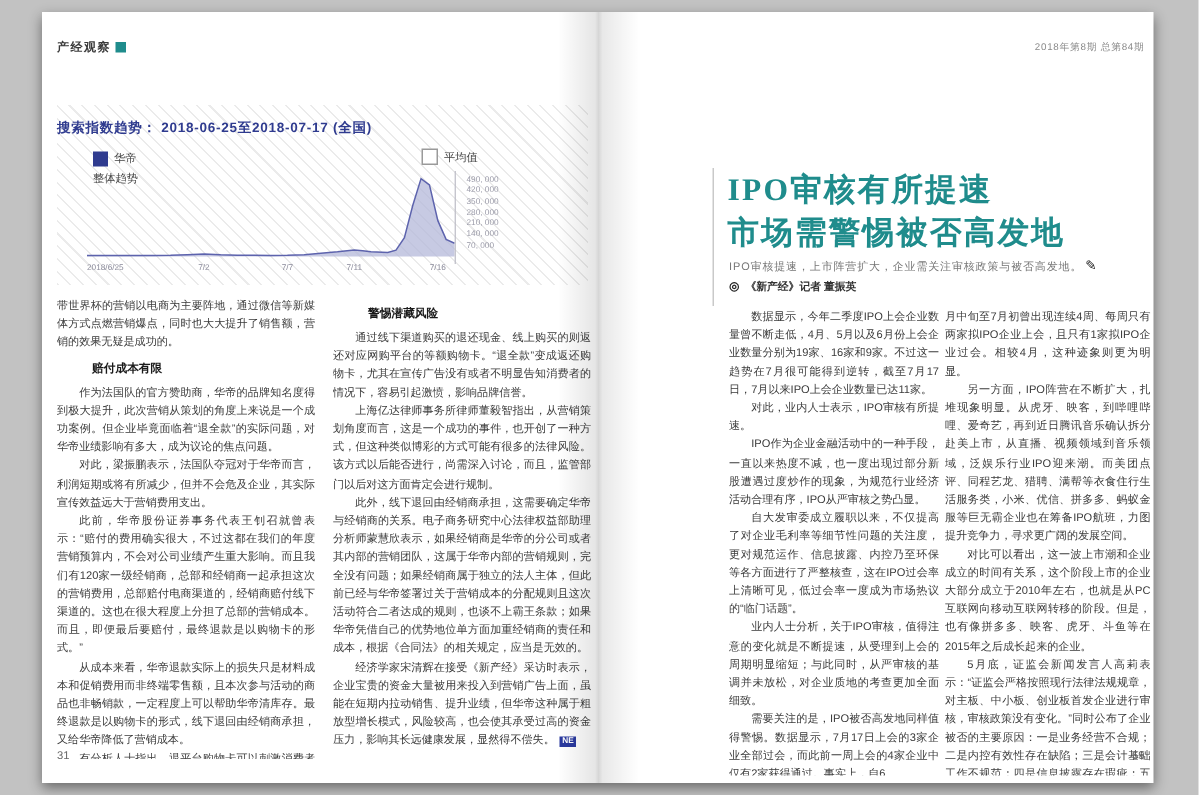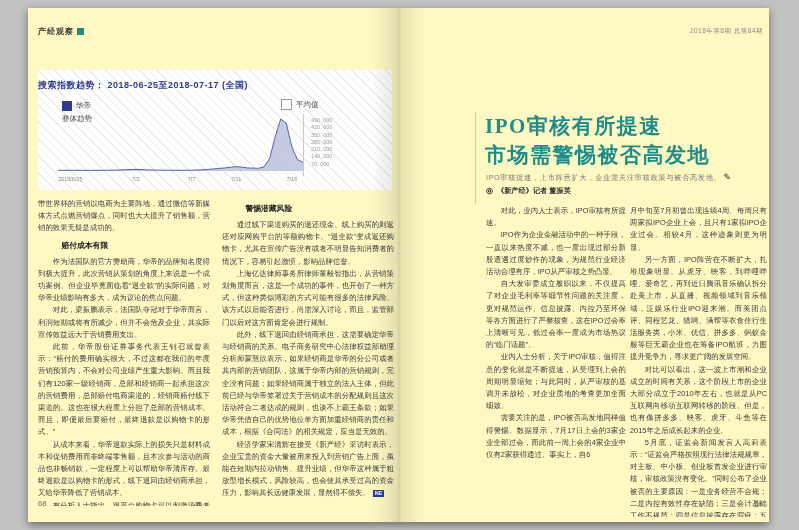--- a/index.html
+++ b/index.html
@@ -1,17 +1,17 @@
 <!DOCTYPE html>
 <html><head>
 <meta charset="utf-8">
 <style>
   html,body{margin:0;padding:0;}
   body{width:799px;height:530px;background:#c2c2c2;font-family:"Liberation Sans",sans-serif;position:relative;overflow:hidden;}
-  .spread{position:absolute;left:28px;top:8px;width:741px;height:514px;background:#fef9c3;box-shadow:0 3px 8px rgba(0,0,0,.45);}
+  .spread{position:absolute;left:28px;top:8px;width:741px;height:514px;background:#ffffff;box-shadow:0 3px 8px rgba(0,0,0,.45);}
   .gutter{position:absolute;left:50%;top:0;width:54px;height:100%;transform:translateX(-50%);
     background:linear-gradient(90deg,rgba(0,0,0,0) 0%,rgba(0,0,0,.10) 46%,rgba(0,0,0,.16) 50%,rgba(0,0,0,.09) 55%,rgba(0,0,0,0) 100%);pointer-events:none;}
   .page{position:absolute;top:0;width:370px;height:514px;}
   .page-left{left:0;}
   .page-right{left:371px;}
 
   
   .hdr-left{position:absolute;left:10px;top:18px;font-size:8px;font-weight:bold;color:#3a3a3a;letter-spacing:1px;display:flex;align-items:center;gap:3px;}
   .hdr-sq{width:7px;height:7px;background:#1f8c8c;display:inline-block;}
   .hdr-right{position:absolute;right:6px;top:19px;font-size:6.5px;color:#8a8a8a;letter-spacing:.5px;}
@@ -112,40 +112,41 @@
         <p>有分析人士指出，退平台购物卡可以刺激消费者的再次消费，并且继续在华帝消费的可能性不小，在无形中又再一次为自己做了宣传，品牌形象更进一步深化。而对于各平台来说，以购物卡的形</p>
       </div>
     <div class="col lp-col2">
         <h3>警惕潜藏风险</h3>
         <p>通过线下渠道购买的退还现金、线上购买的则返还对应网购平台的等额购物卡。“退全款”变成返还购物卡，尤其在宣传广告没有或者不明显告知消费者的情况下，容易引起激愤，影响品牌信誉。</p>
         <p>上海亿达律师事务所律师董毅智指出，从营销策划角度而言，这是一个成功的事件，也开创了一种方式，但这种类似博彩的方式可能有很多的法律风险。该方式以后能否进行，尚需深入讨论，而且，监管部门以后对这方面肯定会进行规制。</p>
         <p>此外，线下退回由经销商承担，这需要确定华帝与经销商的关系。电子商务研究中心法律权益部助理分析师蒙慧欣表示，如果经销商是华帝的分公司或者其内部的营销团队，这属于华帝内部的营销规则，完全没有问题；如果经销商属于独立的法人主体，但此前已经与华帝签署过关于营销成本的分配规则且这次活动符合二者达成的规则，也谈不上霸王条款；如果华帝凭借自己的优势地位单方面加重经销商的责任和成本，根据《合同法》的相关规定，应当是无效的。</p>
         <p>经济学家宋清辉在接受《新产经》采访时表示，企业宝贵的资金大量被用来投入到营销广告上面，虽能在短期内拉动销售、提升业绩，但华帝这种属于粗放型增长模式，风险较高，也会使其承受过高的资金压力，影响其长远健康发展，显然得不偿失。<span class="ne-mark">NE</span></p>
       </div>
 
-    <div class="pgnum pgnum-left">68</div>
+    <div class="pgnum pgnum-left">31</div>
   </div>
 
   <div class="page page-right">
     <div class="hdr-right">2018年第8期 总第84期</div>
 
     <div class="head-rule"></div>
     <div class="headline">
       <div>IPO审核有所提速</div>
       <div>市场需警惕被否高发地</div>
     </div>
     <div class="subtitle">
       <span>IPO审核提速，上市阵营扩大，企业需关注审核政策与被否高发地。</span><span class="pen-icon">✎</span>
     </div>
     <div class="byline">
       <span class="ring">◎</span>
       <span>《新产经》记者 董振英</span>
     </div>
 
     <div class="col rp-col1">
+        <p>数据显示，今年二季度IPO上会企业数量曾不断走低，4月、5月以及6月份上会企业数量分别为19家、16家和9家。不过这一趋势在7月很可能得到逆转，截至7月17日，7月以来IPO上会企业数量已达11家。</p>
         <p>对此，业内人士表示，IPO审核有所提速。</p>
         <p>IPO作为企业金融活动中的一种手段，一直以来热度不减，也一度出现过部分新股遭遇过度炒作的现象，为规范行业经济活动合理有序，IPO从严审核之势凸显。</p>
         <p>自大发审委成立履职以来，不仅提高了对企业毛利率等细节性问题的关注度，更对规范运作、信息披露、内控乃至环保等各方面进行了严整核查，这在IPO过会率上清晰可见，低过会率一度成为市场热议的“临门话题”。</p>
         <p>业内人士分析，关于IPO审核，值得注意的变化就是不断提速，从受理到上会的周期明显缩短；与此同时，从严审核的基调并未放松，对企业质地的考查更加全面细致。</p>
         <p>需要关注的是，IPO被否高发地同样值得警惕。数据显示，7月17日上会的3家企业全部过会，而此前一周上会的4家企业中仅有2家获得通过。事实上，自6</p>
       </div>
     <div class="col rp-col2">
         <p class="noindent">月中旬至7月初曾出现连续4周、每周只有两家拟IPO企业上会，且只有1家拟IPO企业过会。相较4月，这种迹象则更为明显。</p>
         <p>另一方面，IPO阵营在不断扩大，扎堆现象明显。从虎牙、映客，到哔哩哔哩、爱奇艺，再到近日腾讯音乐确认拆分赴美上市，从直播、视频领域到音乐领域，泛娱乐行业IPO迎来潮。而美团点评、同程艺龙、猎聘、满帮等衣食住行生活服务类，小米、优信、拼多多、蚂蚁金服等巨无霸企业也在筹备IPO航班，力图提升竞争力，寻求更广阔的发展空间。</p>
         <p>对比可以看出，这一波上市潮和企业成立的时间有关系，这个阶段上市的企业大部分成立于2010年左右，也就是从PC互联网向移动互联网转移的阶段。但是，也有像拼多多、映客、虎牙、斗鱼等在2015年之后成长起来的企业。</p>

